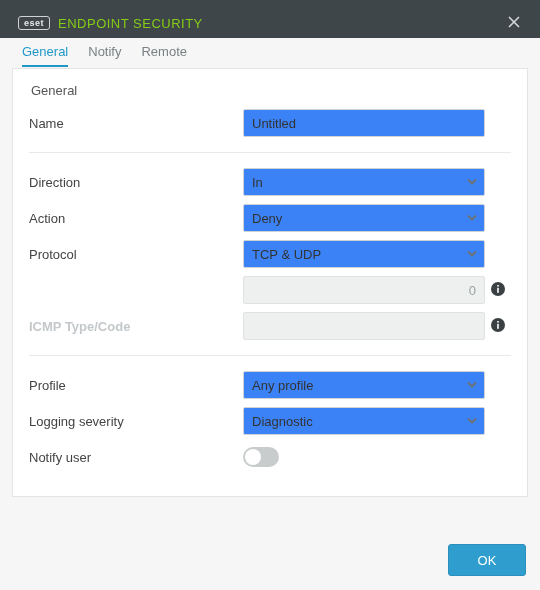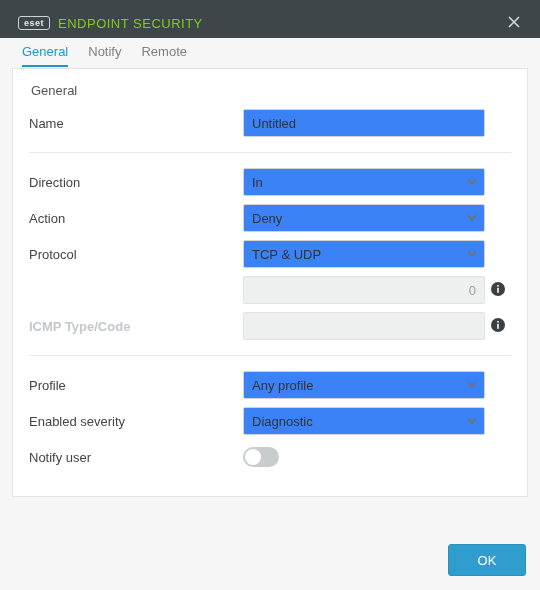--- a/index.html
+++ b/index.html
@@ -240,21 +240,21 @@
           <option>Any profile</option>
         </select>
         <span class="chev"><svg viewBox="0 0 10 10">
               <path d="M1 3 L5 7 L9 3"></path>
             </svg></span>
       </div>
       <div></div>
     </div>
 
     <div class="row">
-      <div class="row-label">Enabled severity</div>
+      <div class="row-label">Logging severity</div>
       <div class="select-wrap">
         <select class="select">
           <option>Diagnostic</option>
         </select>
         <span class="chev"><svg viewBox="0 0 10 10">
               <path d="M1 3 L5 7 L9 3"></path>
             </svg></span>
       </div>
       <div></div>
     </div>

